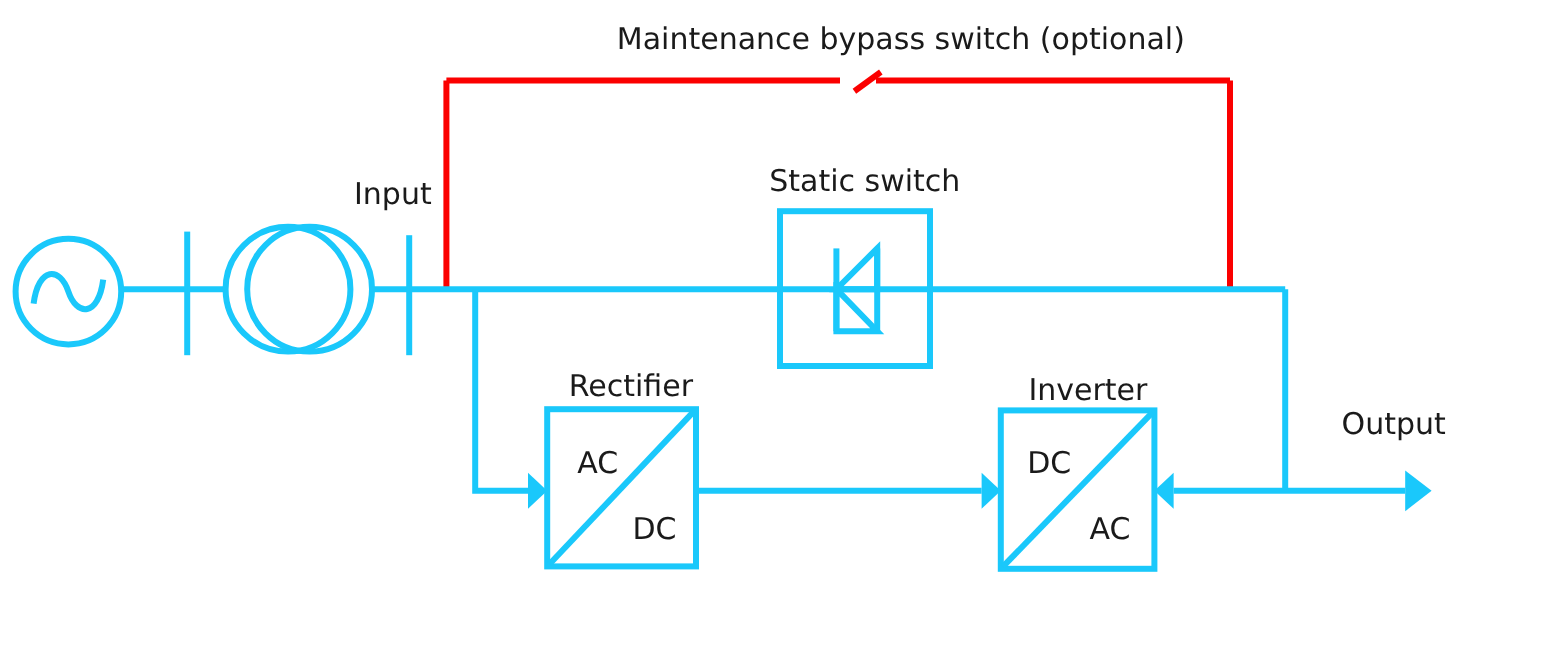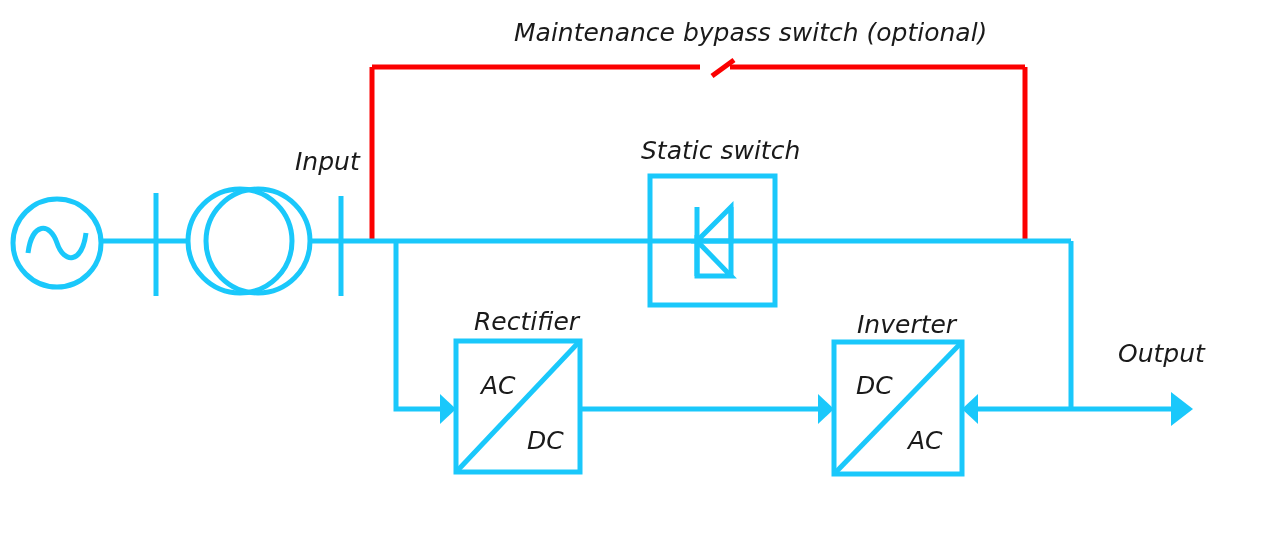--- a/index.html
+++ b/index.html
@@ -10,21 +10,20 @@
   }
   body {
     font-family: "DejaVu Sans", sans-serif;
   }
   #diagram-root {
     position: relative;
     width: 1287px;
     height: 544px;
     background: #ffffff;
     overflow: hidden;
-    font-style: italic;
   }
   svg.canvas {
     position: absolute;
     top: 0;
     left: 0;
     width: 1287px;
     height: 544px;
     display: block;
   }
   .wire {

